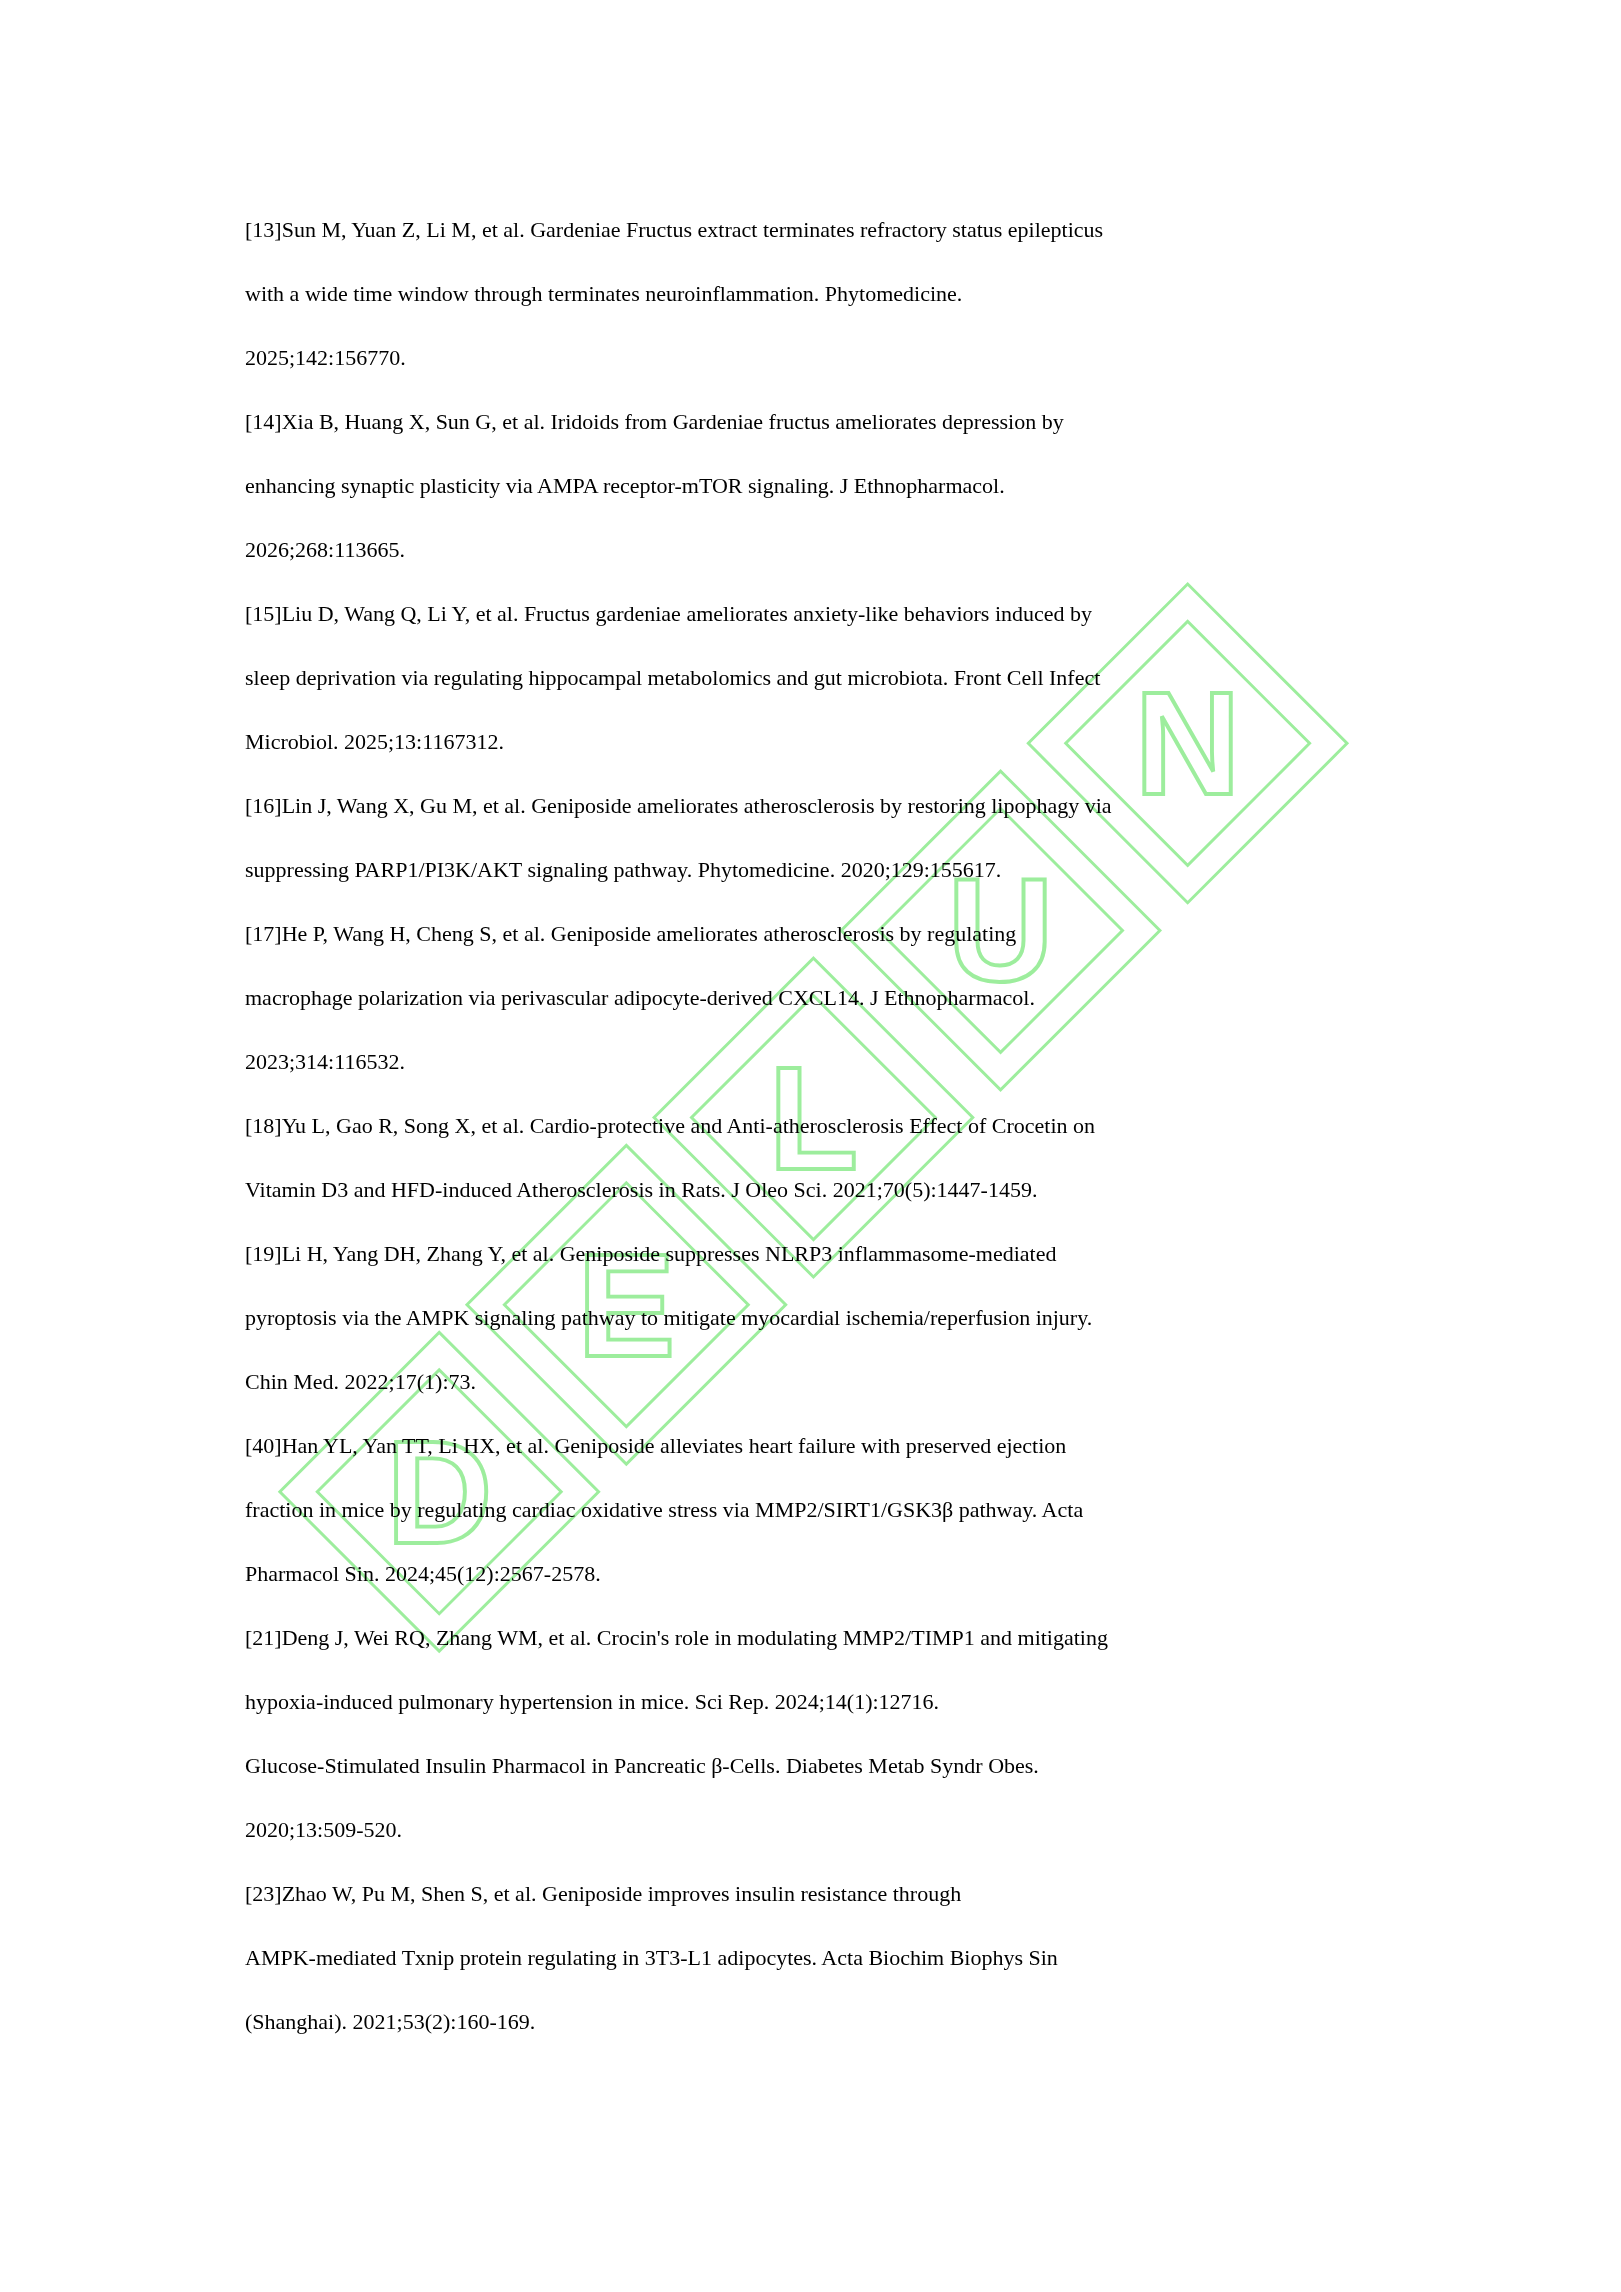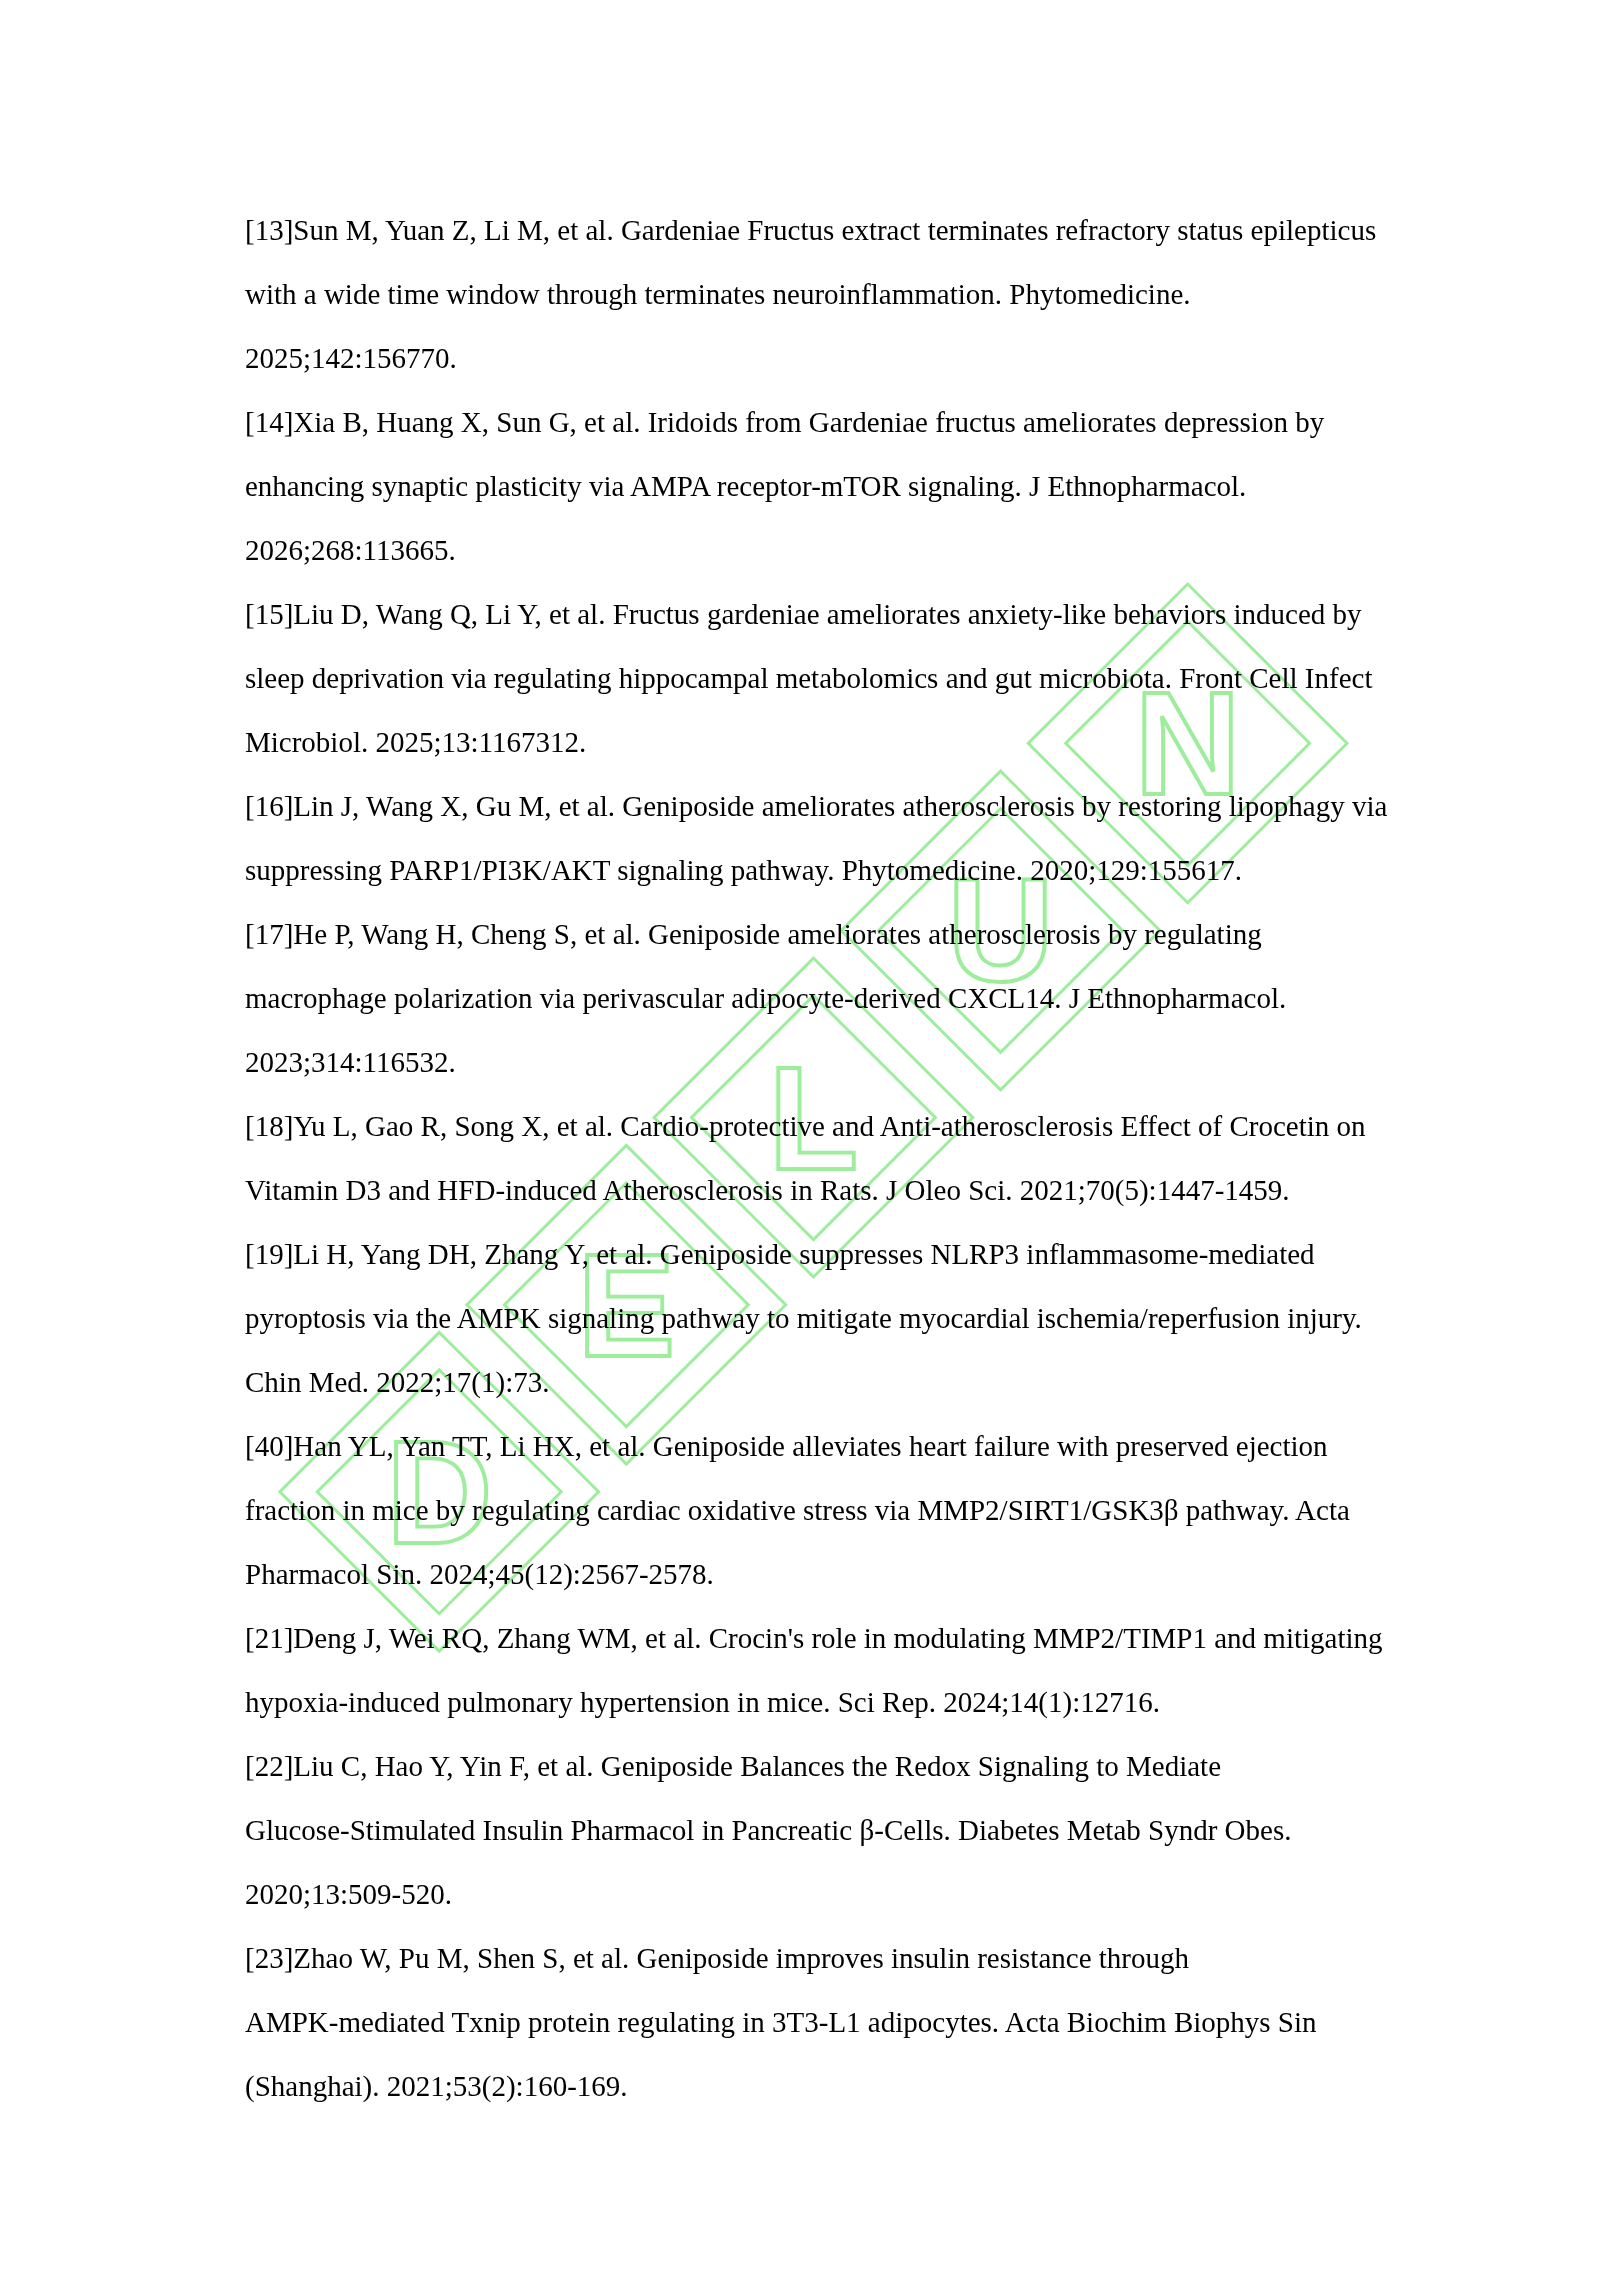--- a/index.html
+++ b/index.html
@@ -28,21 +28,21 @@
     position: absolute;
     left: 245px;
     top: 198px;
     width: 1166px;
     z-index: 1;
     color: #000000;
   }
   .ref-line {
     height: 64px;
     line-height: 64px;
-    font-size: 29px;
+    font-size: 22px;
     white-space: nowrap;
     color: #000000;
   }
 </style>
 </head>
 <body>
 
 <div class="page">
 
   <svg class="watermark-layer" width="1621" height="2293" viewBox="0 0 1654 2339" xmlns="http://www.w3.org/2000/svg">
@@ -122,21 +122,20 @@
       <div class="ref-line">fraction in mice by regulating cardiac oxidative stress via MMP2/SIRT1/GSK3β pathway. Acta</div>
       <div class="ref-line">Pharmacol Sin. 2024;45(12):2567-2578.</div>
     </div>
 
     <div>
       <div class="ref-line">[21]Deng J, Wei RQ, Zhang WM, et al. Crocin's role in modulating MMP2/TIMP1 and mitigating</div>
       <div class="ref-line">hypoxia-induced pulmonary hypertension in mice. Sci Rep. 2024;14(1):12716.</div>
     </div>
 
     <div>
-      <div class="ref-line">[22]Liu C, Hao Y, Yin F, et al. Geniposide Balances the Redox Signaling to Mediate</div>
       <div class="ref-line">Glucose-Stimulated Insulin Pharmacol in Pancreatic β-Cells. Diabetes Metab Syndr Obes.</div>
       <div class="ref-line">2020;13:509-520.</div>
     </div>
 
     <div>
       <div class="ref-line">[23]Zhao W, Pu M, Shen S, et al. Geniposide improves insulin resistance through</div>
       <div class="ref-line">AMPK-mediated Txnip protein regulating in 3T3-L1 adipocytes. Acta Biochim Biophys Sin</div>
       <div class="ref-line">(Shanghai). 2021;53(2):160-169.</div>
     </div>
 

